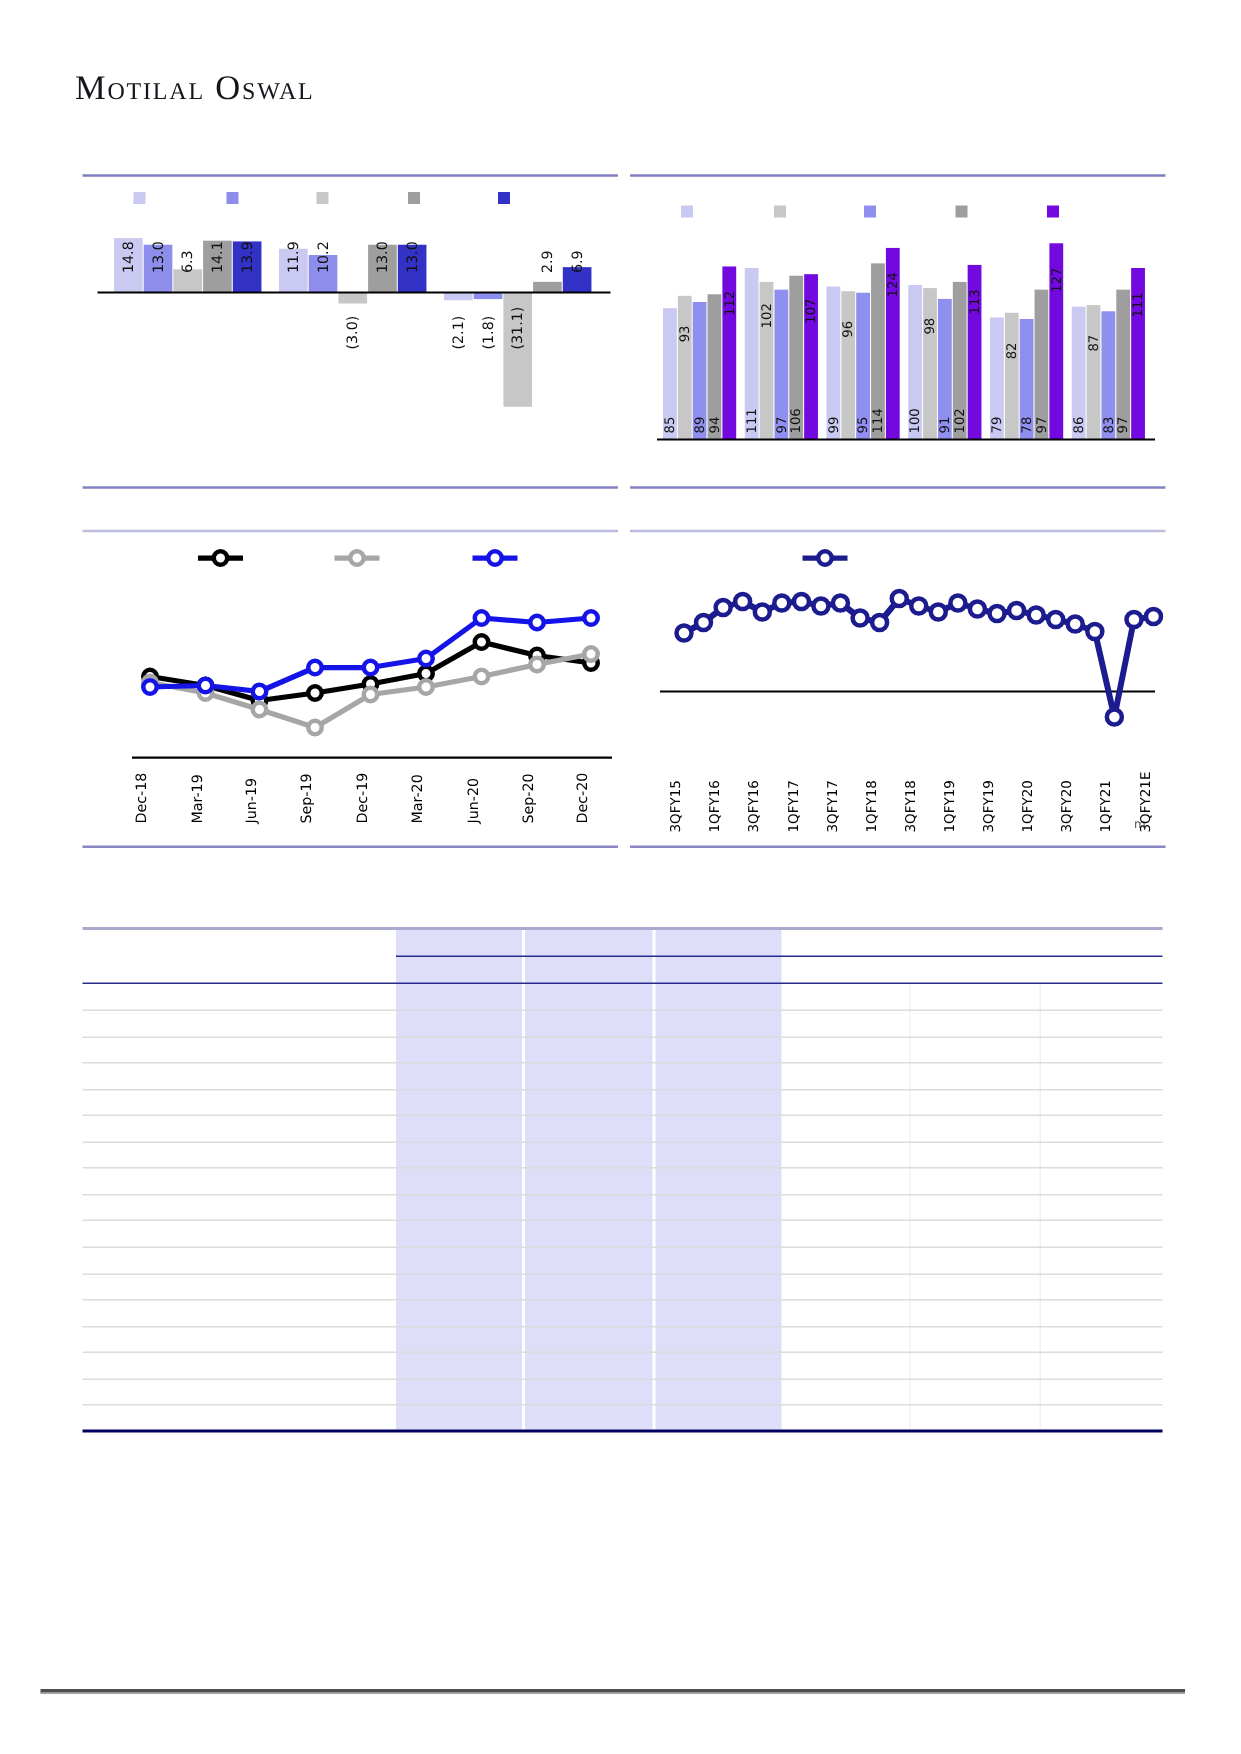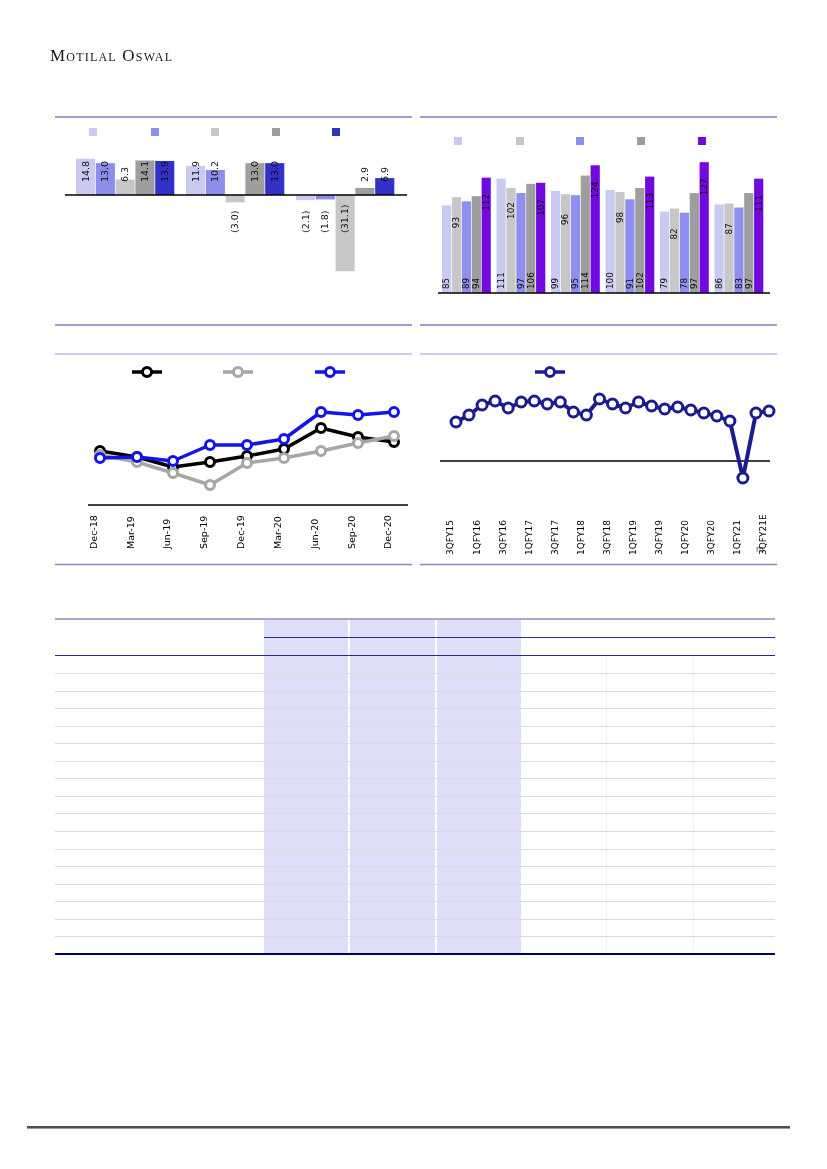--- a/index.html
+++ b/index.html
@@ -3,21 +3,21 @@
 <meta charset="utf-8">
 <style>
   html,body{margin:0;padding:0;background:#ffffff;}
   #page{
     position:relative;width:827px;height:1169px;background:#ffffff;
     font-family:"DejaVu Sans", sans-serif;overflow:hidden;
   }
   .brand{
     position:absolute;left:50px;top:46px;
     font-family:"Liberation Serif", serif;
-    font-variant:small-caps;font-size:17px;letter-spacing:1.2px;
+    font-variant:small-caps;font-size:23px;letter-spacing:1.2px;
     color:#15151d;font-weight:500;text-align:right;
   }
   .note-frag{position:absolute;left:756px;top:545px;font-size:8px;color:#555;}
   .footer-rule{position:absolute;left:27px;top:1126px;width:763px;height:2px;background:#4e4e4e;border-bottom:1px solid #9a9a9a;}
   .abs{position:absolute;}
   svg{position:absolute;overflow:visible;}
   svg text{font-family:"DejaVu Sans", sans-serif;}
 </style>
 </head>
 <body>

